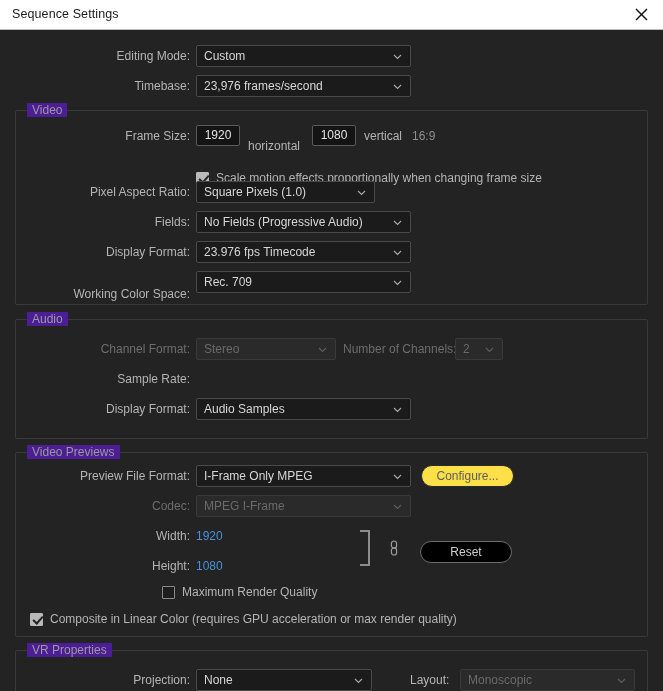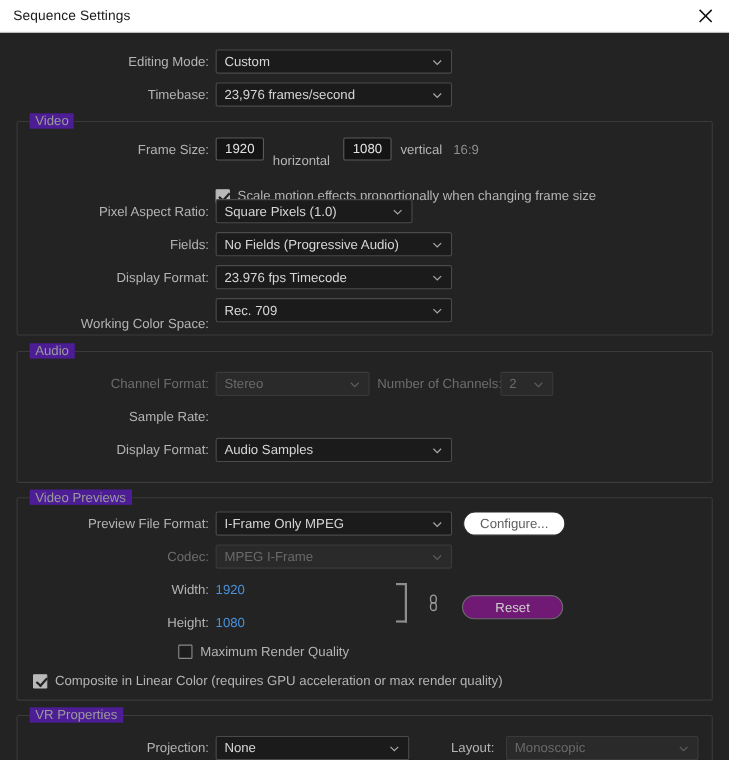--- a/index.html
+++ b/index.html
@@ -163,28 +163,28 @@
     transform: rotate(42deg);
   }
   .cb-lbl { font-size: 12px; color: #b4b4b4; }
 
   
   .btn {
     position: absolute;
     height: 22px;
     border-radius: 11px;
     border: 1px solid #6b6b6b;
-    background: #701a75;
+    background: #000000;
     color: #cfcfcf;
     font-size: 12px;
     display: flex; align-items: center; justify-content: center;
     cursor: pointer;
   }
   .btn.disabled {
-    background: #ffffff;
+    background: #fde047;
     border-color: #2a2a2a;
     color: #5e5e5e;
     cursor: default;
   }
 
   
   .bracket {
     position: absolute;
     width: 10px; height: 36px;
     border: 2px solid #8d8d8d;

